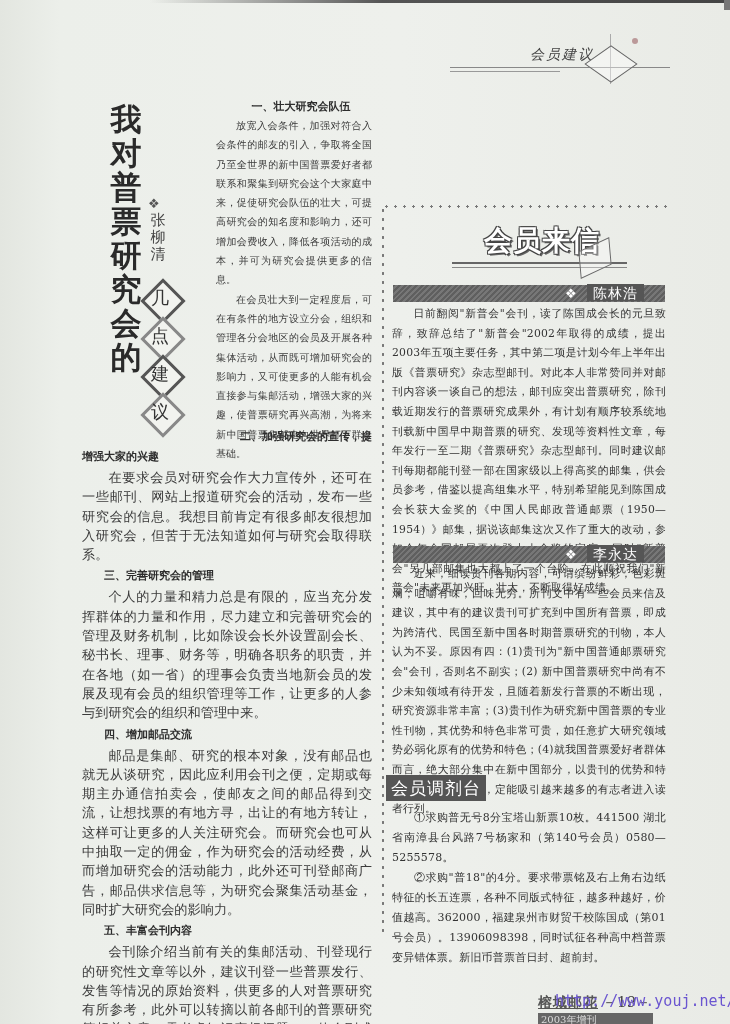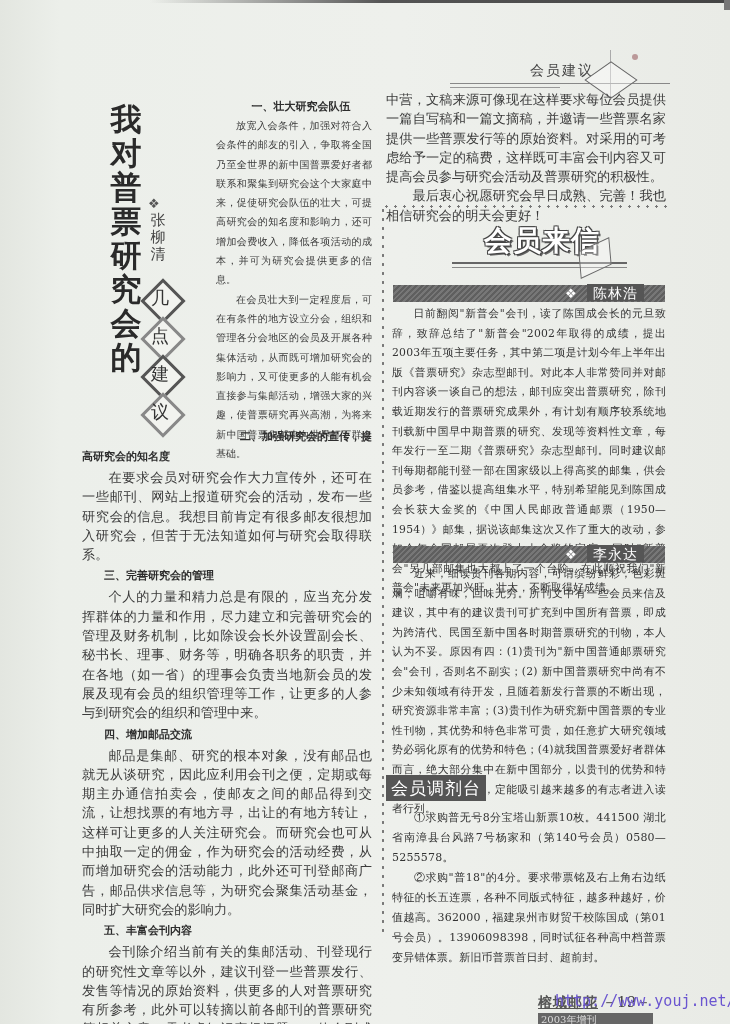--- a/index.html
+++ b/index.html
@@ -13,21 +13,21 @@
     position: absolute; left: 0; top: 0; width: 730px; height: 1024px;
     background: linear-gradient(90deg, #e3e6e0 0px, #ecefea 60px, #eef0ec 400px, #e9ebe6 730px);
   }
   .top-edge {
     position: absolute; left: 150px; top: 0; width: 580px; height: 3px;
     background: linear-gradient(90deg, rgba(60,60,60,0) 0%, #555 40%, #444 100%);
   }
   .corner-mark { position: absolute; right: 0; top: 0; width: 6px; height: 10px; background: #777; }
 
   
-  .run-header { position: absolute; left: 450px; top: 60px; width: 230px; height: 50px; }
+  .run-header { position: absolute; left: 450px; top: 44px; width: 230px; height: 50px; font-style: italic; }
   .run-header .label {
     position: absolute; left: 80px; top: 2px; font-size: 14px; letter-spacing: 2px; color: #444;
     font-family: "DejaVu Sans", sans-serif;
   }
   .run-header .line1 { position: absolute; left: 0; top: 23px; width: 220px; height: 1px; background: #888; }
   .run-header .line2 { position: absolute; left: 0; top: 27px; width: 110px; height: 1px; background: #999; }
   .run-header .diamond {
     position: absolute; left: 145px; top: 4px; width: 30px; height: 30px;
     border: 1px solid #666; transform: rotate(45deg) skew(-10deg,-10deg); background: rgba(255,255,255,0.4);
   }
@@ -185,45 +185,39 @@
       <div class="h-sec">一、壮大研究会队伍</div>
       <div class="body-text">
         <p>放宽入会条件，加强对符合入会条件的邮友的引入，争取将全国乃至全世界的新中国普票爱好者都联系和聚集到研究会这个大家庭中来，促使研究会队伍的壮大，可提高研究会的知名度和影响力，还可增加会费收入，降低各项活动的成本，并可为研究会提供更多的信息。</p>
         <p>在会员壮大到一定程度后，可在有条件的地方设立分会，组织和管理各分会地区的会员及开展各种集体活动，从而既可增加研究会的影响力，又可使更多的人能有机会直接参与集邮活动，增强大家的兴趣，使普票研究再兴高潮，为将来新中国普票集邮走向世界打下群众基础。</p>
       </div>
     </div>
 
     <div class="sec2-head h-sec">二、加强研究会的宣传，提</div>
 
     <div class="wide-block" style="top:355px">
-      <div class="h-sec" style="padding-left:0">高研究会的知名度</div>
+      <div class="h-sec" style="padding-left:0">增强大家的兴趣</div>
       <div class="body-text">
         <p>在要求会员对研究会作大力宣传外，还可在一些邮刊、网站上报道研究会的活动，发布一些研究会的信息。我想目前肯定有很多邮友很想加入研究会，但苦于无法知道如何与研究会取得联系。</p>
       </div>
       <div class="h-sec">三、完善研究会的管理</div>
       <div class="body-text">
         <p>个人的力量和精力总是有限的，应当充分发挥群体的力量和作用，尽力建立和完善研究会的管理及财务机制，比如除设会长外设置副会长、秘书长、理事、财务等，明确各职务的职责，并在各地（如一省）的理事会负责当地新会员的发展及现有会员的组织管理等工作，让更多的人参与到研究会的组织和管理中来。</p>
       </div>
       <div class="h-sec">四、增加邮品交流</div>
       <div class="body-text">
         <p>邮品是集邮、研究的根本对象，没有邮品也就无从谈研究，因此应利用会刊之便，定期或每期主办通信拍卖会，使邮友之间的邮品得到交流，让想找票的有地方寻，出让的有地方转让，这样可让更多的人关注研究会。而研究会也可从中抽取一定的佣金，作为研究会的活动经费，从而增加研究会的活动能力，此外还可刊登邮商广告，邮品供求信息等，为研究会聚集活动基金，同时扩大研究会的影响力。</p>
       </div>
       <div class="h-sec">五、丰富会刊内容</div>
       <div class="body-text">
         <p>会刊除介绍当前有关的集邮活动、刊登现行的研究性文章等以外，建议刊登一些普票发行、发售等情况的原始资料，供更多的人对普票研究有所参考，此外可以转摘以前各邮刊的普票研究等相关文章（需考虑知识产权问题），使会刊成为普票资料的集</p>
       </div>
     </div>
   </div>
 
-  <div class="right-col">
-    <div class="body-text">
-      <p class="noind">中营，文稿来源可像现在这样要求每位会员提供一篇自写稿和一篇文摘稿，并邀请一些普票名家提供一些普票发行等的原始资料。对采用的可考虑给予一定的稿费，这样既可丰富会刊内容又可提高会员参与研究会活动及普票研究的积极性。</p>
-      <p>最后衷心祝愿研究会早日成熟、完善！我也相信研究会的明天会更好！</p>
-    </div>
-  </div>
 
   <div class="top-dots"></div>
   <div class="border-dots"></div>
 
   <div class="section-title-big">会员来信</div>
   <div class="title-rule1"></div>
   <div class="title-rule2"></div>
   <div class="title-card"></div>
 
   <div class="name-bar" style="top:285px">

